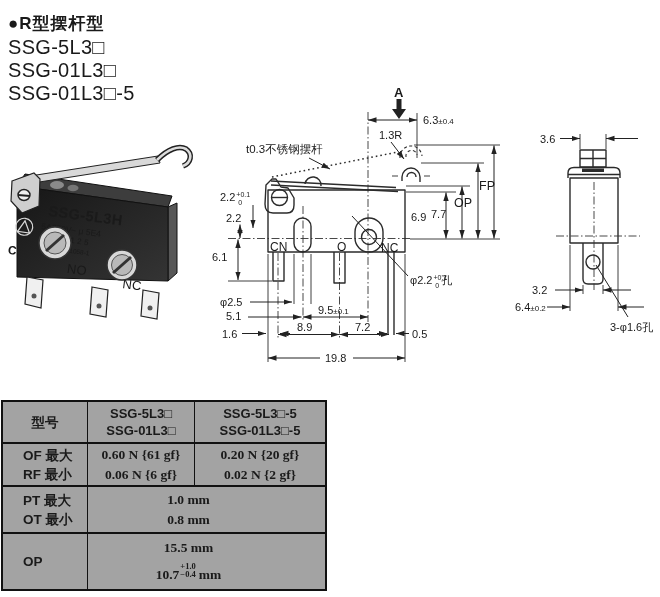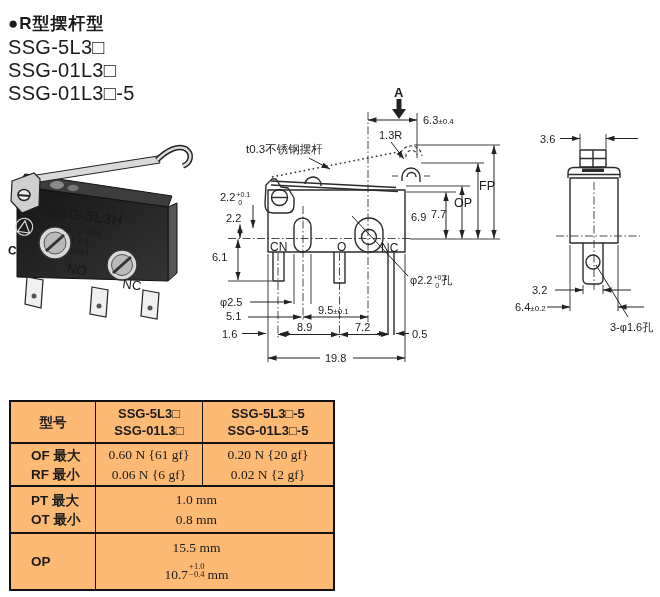--- a/index.html
+++ b/index.html
@@ -14,32 +14,32 @@
   svg text{font-family:"Liberation Sans",sans-serif;fill:#1a1a1a;}
   .main{stroke:#2b2b2b;stroke-width:1.4;fill:none;stroke-linejoin:round;}
   .thin{stroke:#2b2b2b;stroke-width:.9;fill:none;}
   .dim{stroke:#222;stroke-width:1;fill:none;}
   .cl{stroke:#333;stroke-width:.9;fill:none;stroke-dasharray:8 2.5 1.5 2.5;}
   .dot{stroke:#2b2b2b;stroke-width:1.5;fill:none;stroke-dasharray:1.6 3;}
   .dsh{stroke:#2b2b2b;stroke-width:1.1;fill:none;stroke-dasharray:3 2.5;}
   .t11{font-size:11px;} .t8{font-size:8px;} .t7{font-size:7px;}
   .t12{font-size:12px;} .t125{font-size:12.5px;} .tb{font-weight:700;}
   
-  .spec{position:absolute;left:9px;top:400px;width:326px;border:2.5px solid #111;
-        box-sizing:border-box;background:#fdba74;}
+  .spec{position:absolute;left:1px;top:400px;width:326px;border:2.5px solid #111;
+        box-sizing:border-box;background:#a3a3a3;}
   .trow{display:grid;grid-template-columns:85px 107px 1fr;border-bottom:2px solid #111;}
   .trow:last-child{border-bottom:none;}
   .cell{display:flex;flex-direction:column;justify-content:center;box-sizing:border-box;}
   .vline{border-right:1.8px solid #111;}
   .r1{height:40px;} .r2{height:41px;} .r3{height:45px;} .r4{height:55px;}
   .lblcell{padding-left:20px;}
   .lbl{font-size:13.5px;font-weight:700;line-height:19px;white-space:nowrap;}
   .r4 .lbl{line-height:26px;}
   .mh{font-size:13px;font-weight:700;line-height:17px;text-align:center;}
-  .val{font-family:"Liberation Serif",serif;font-size:13.5px;line-height:20px;text-align:center;}
+  .val{font-family:"Liberation Serif",serif;font-size:13.5px;line-height:20px;text-align:center;font-weight:bold;}
   .r4 .val{line-height:26px;}
   .merged{align-items:center;padding-right:36px;}
   .opline{display:flex;align-items:center;}
   .stk{display:inline-flex;flex-direction:column;font-size:8.5px;line-height:8px;
        margin:0 3px 12px 1px;transform:translateY(1px);}
   .stk i{font-style:normal;}
 </style>
 </head>
 <body>
 

